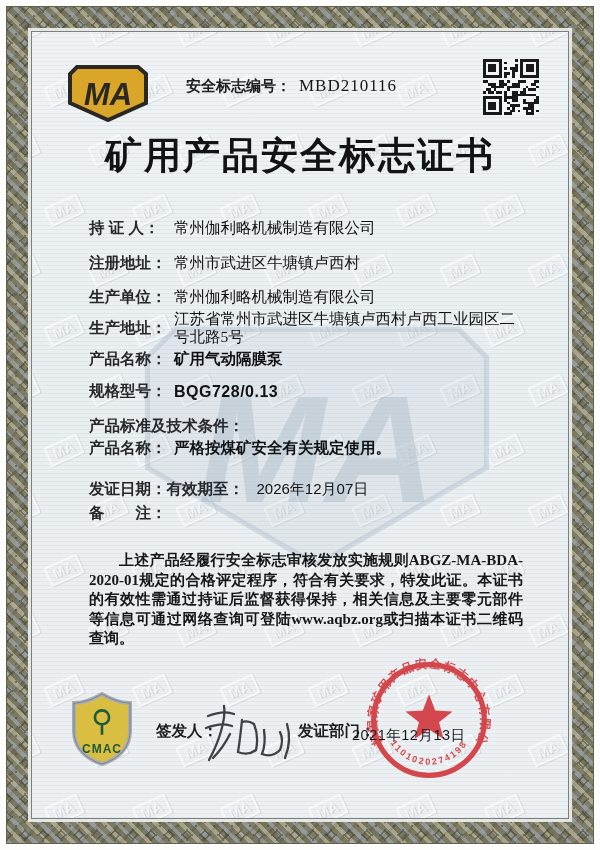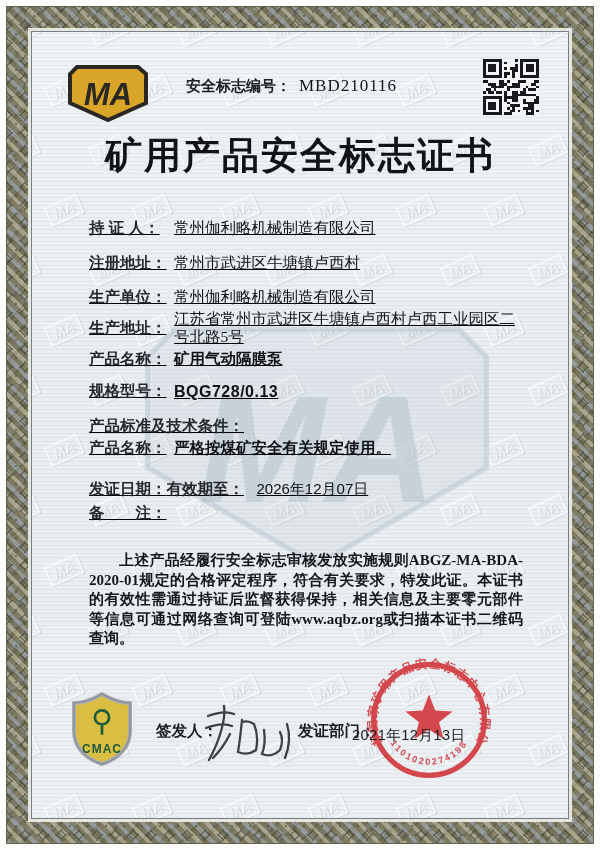--- a/index.html
+++ b/index.html
@@ -50,21 +50,21 @@
   .cert-no .num{font:400 17px "Liberation Serif",serif;color:#14161a;margin-left:8px;letter-spacing:1px;}
   .qr{position:absolute;left:451px;top:26px;width:56px;height:58px;z-index:2;}
 
   .title{
     position:absolute;left:0;right:0;top:99px;margin:0;z-index:2;
     text-align:center;font:700 37px "Liberation Serif",serif;
     letter-spacing:2px;color:#121316;
   }
 
   
-  .row{position:absolute;left:57px;right:52px;z-index:2;display:flex;align-items:center;text-decoration:underline;}
+  .row{position:absolute;left:57px;right:52px;z-index:2;display:flex;align-items:center;}
   .lbl{flex:0 0 85px;font:700 15.5px "Liberation Sans",sans-serif;color:#26282c;white-space:nowrap;}
   .lbl.wide{flex:0 0 244px;}
   .lbl.l75{flex:0 0 75px;text-align:center;}
   .lbl.l90{flex:0 0 90px;}
   .val{font:500 15.5px "Liberation Serif",serif;color:#101215;}
   .val.b{font-weight:700;}
   .val.sans{font-family:"Liberation Sans",sans-serif;}
   .val.model{font:700 16px "Liberation Sans",sans-serif;letter-spacing:.5px;}
   .val.date{font:400 15px "Liberation Sans",sans-serif;flex:0 0 138px;}
   .val.date2{font:400 15px "Liberation Sans",sans-serif;}

